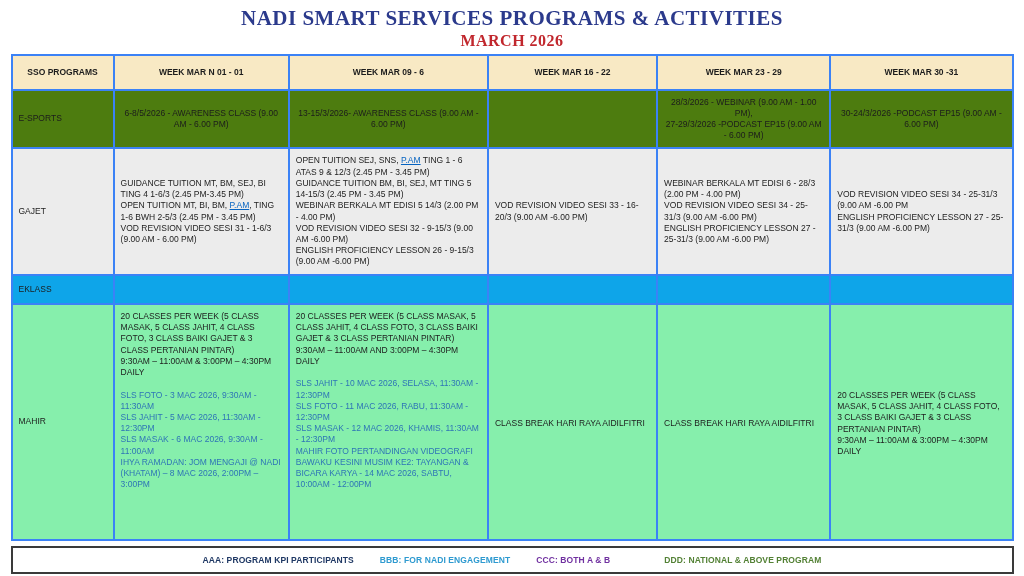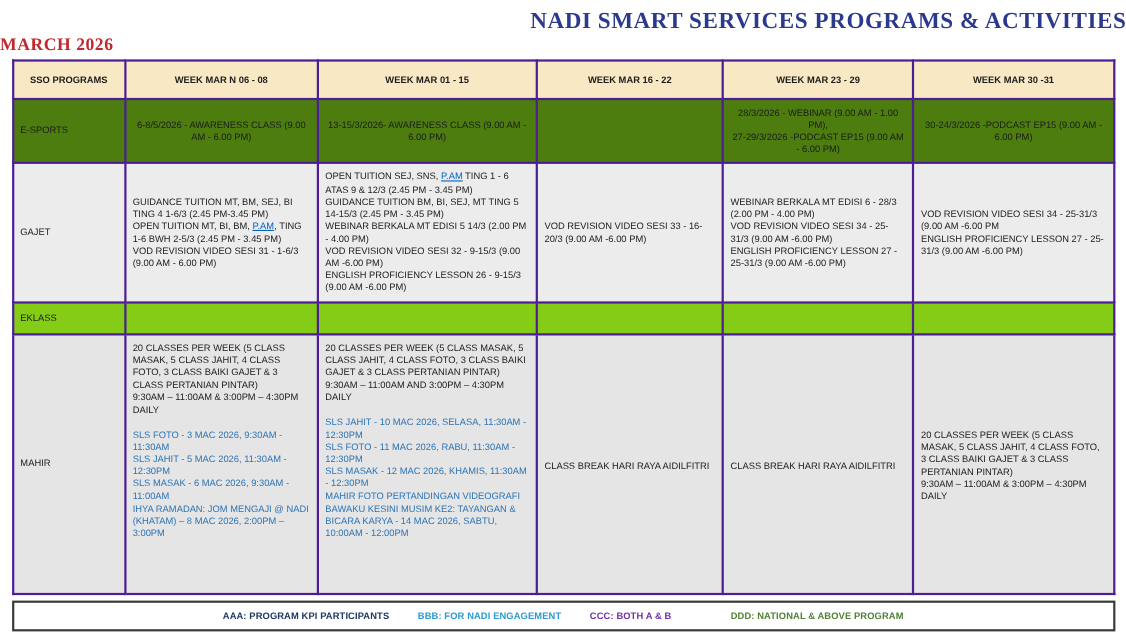--- a/index.html
+++ b/index.html
@@ -1,36 +1,36 @@
 <!DOCTYPE html>
 <html><head>
 <meta charset="utf-8">
 <style>
   html,body{margin:0;padding:0;background:#ffffff;}
   body{width:1024px;height:576px;font-family:"Liberation Sans",sans-serif;overflow:hidden;}
   .page{position:relative;width:1024px;height:576px;background:#fff;}
 
-  .title{margin-top:6px;text-align:right;font-family:"Liberation Serif",serif;
+  .title{margin-top:6px;text-align:center;font-family:"Liberation Serif",serif;
          font-weight:bold;font-size:21px;color:#2B3A8C;letter-spacing:.5px;}
-  .subtitle{text-align:left;font-family:"Liberation Serif",serif;
+  .subtitle{text-align:center;font-family:"Liberation Serif",serif;
             font-weight:bold;font-size:16px;color:#C1272D;letter-spacing:.5px;margin-top:1px;}
 
   table.sched{border-collapse:collapse;width:1003px;margin:4px auto 0 auto;table-layout:fixed;}
-  table.sched th,table.sched td{border:2px solid #4c1d95;padding:3px 6px;
+  table.sched th,table.sched td{border:2px solid #3b82f6;padding:3px 6px;
       font-size:8.5px;line-height:1.32;color:#1c1c1c;word-wrap:break-word;}
   table.sched th{background:#F8E9C4;font-weight:bold;text-align:center;vertical-align:middle;
       font-size:8.5px;height:27px;}
   td.prog{font-weight:normal;text-align:left;vertical-align:middle;padding-left:7px;}
 
   tr.esports{height:58px;} tr.esports td{background:#4d7c0f;}
   tr.esports td.cell{text-align:center;vertical-align:middle;}
   tr.dilea{height:127px;} tr.dilea td{background:#ECECEC;}
   tr.dilea td.cell{text-align:left;vertical-align:middle;}
-  tr.eklass{height:29px;} tr.eklass td{background:#84cc16;}
-  tr.mahir{height:236px;} tr.mahir td{background:#e5e5e5;}
+  tr.eklass{height:29px;} tr.eklass td{background:#0ea5e9;}
+  tr.mahir{height:236px;} tr.mahir td{background:#86efac;}
   tr.mahir td.cell{text-align:left;vertical-align:top;padding-top:6px;}
   tr.mahir td.cell:nth-child(4),tr.mahir td.cell:nth-child(5),tr.mahir td.cell:nth-child(6)
       {vertical-align:middle;}
 
   .seg{white-space:pre-wrap;}
   .blue-text{color:#2E75B6;}
   .pam-link{color:#0563C1;text-decoration:underline;cursor:pointer;}
 
   .footer-box{width:999px;margin:5px auto 0 auto;border:2px solid #3a3a3a;height:24px;
       display:flex;align-items:center;justify-content:center;gap:26px;}
@@ -48,22 +48,22 @@
       <col style="width:10.2%">
         <col style="width:17.5%">
         <col style="width:19.9%">
       <col style="width:16.9%">
         <col style="width:17.3%">
         <col style="width:18.2%">
     </colgroup>
     <thead>
       <tr id="header-row">
           <th>SSO PROGRAMS</th>
-          <th>WEEK MAR N 06 - 08</th>
-          <th>WEEK MAR  01 - 15</th>
+          <th>WEEK MAR N 01 - 01</th>
+          <th>WEEK MAR  09 - 6</th>
           <th>WEEK MAR 16 - 22</th>
           <th>WEEK MAR  23 - 29</th>
           <th>WEEK MAR 30 -31</th>
         </tr>
     </thead>
     <tbody id="table-body">
         <tr class="esports">
           <td class="prog">E-SPORTS</td>
           <td class="cell"><span class="seg">6-8/5/2026 - AWARENESS CLASS (9.00 AM - 6.00 PM)</span></td>
           <td class="cell"><span class="seg">13-15/3/2026- AWARENESS CLASS (9.00 AM - 6.00 PM)</span></td>

